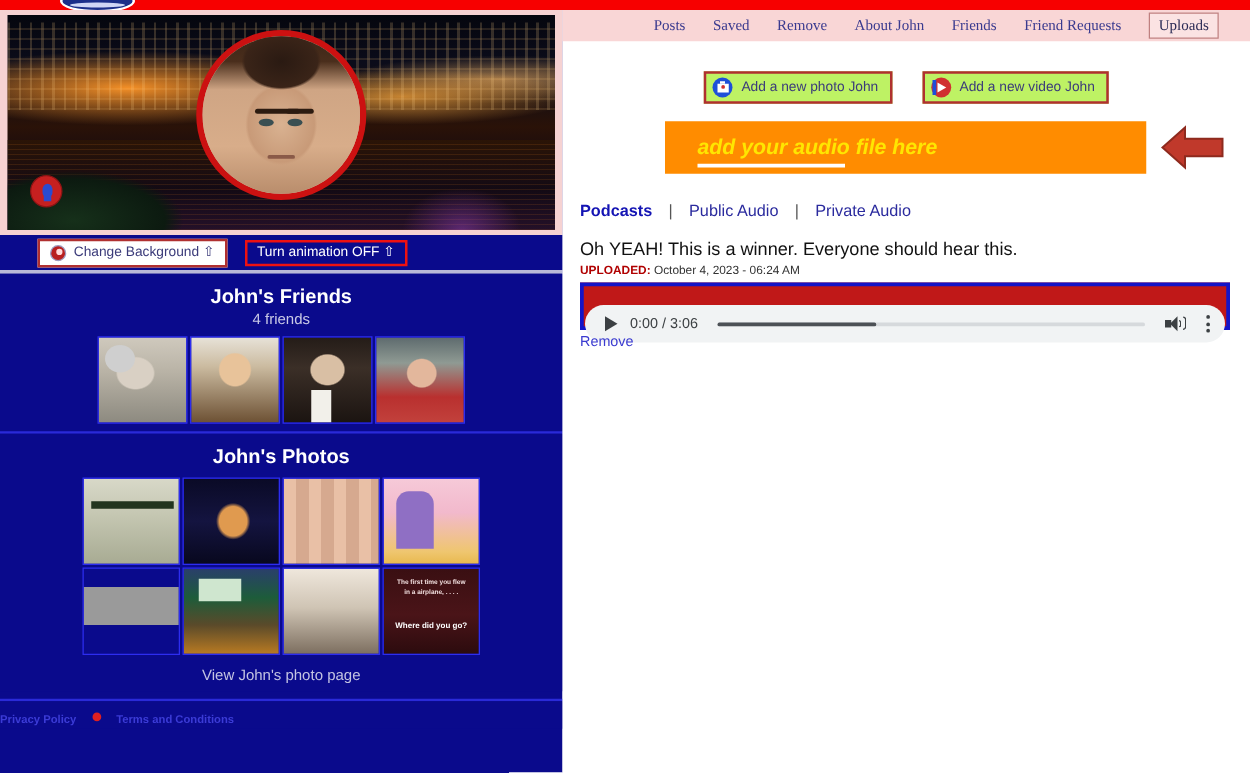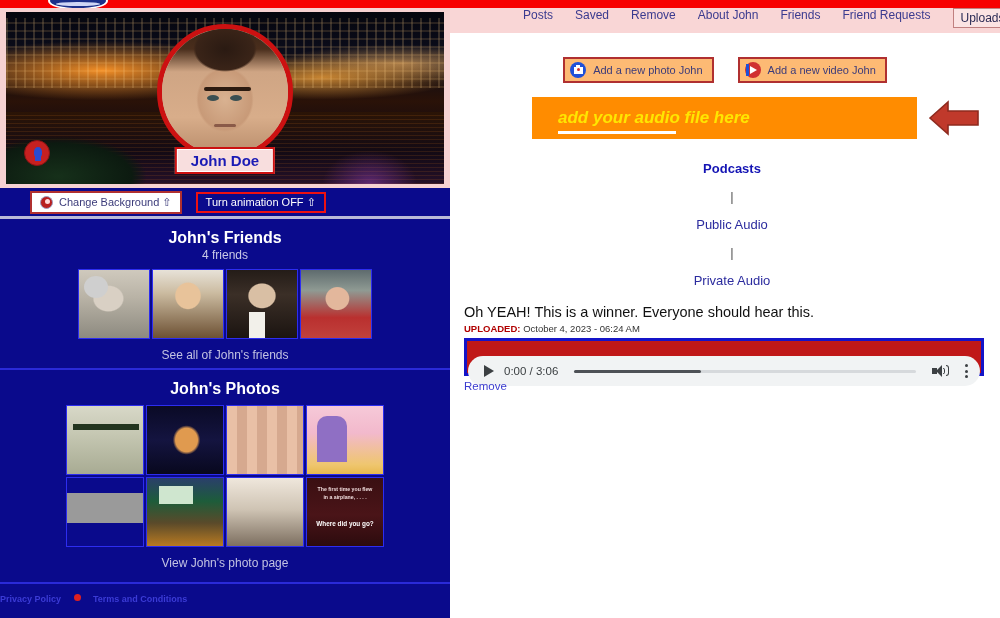--- a/index.html
+++ b/index.html
@@ -236,38 +236,38 @@
     background:#e02020; margin:0 8px; vertical-align:middle;
   }
 
   
   #right{
     position:absolute; top:8px; left:450px; width:550px; height:610px;
     background:#ffffff;
   }
   .navstrip{
     width:550px; height:25px; background:#f9d6d6;
-    display:flex; align-items:flex-start; justify-content:flex-start;
-    gap:22px; padding-left:73px;
+    display:flex; align-items:center; justify-content:flex-start;
+    gap:22px; padding-left:73px;font-family:Liberation Serif, serif;
   }
   .navstrip a{
     color:#3a3a8f; font-size:12px; text-decoration:none; white-space:nowrap;
   }
   .uploads-btn{
     border:1px solid #c08080; background:#fbe3e3;
     padding:2px 7px; font-size:12px; color:#2b2b55;
     display:flex; align-items:center; gap:5px; white-space:nowrap;
   }
 
   .addrow{
     width:550px; display:flex; justify-content:center; gap:24px;
     margin-top:24px;
   }
   .addbtn{
-    border:2px solid #b03030; background:#fdba74;
+    border:2px solid #b03030; background:#bef264;
     padding:3px 9px 3px 5px; font-size:11px; color:#3b3b7a;
     display:flex; align-items:center; gap:7px; white-space:nowrap;
   }
   .circ-ic{
     width:16px; height:16px; border-radius:50%;
     background:#1e4fd8; position:relative; flex:none;
     display:flex; align-items:center; justify-content:center;
   }
   .cam-glyph{ width:9px; height:7px; background:#ffffff; position:relative; }
   .cam-glyph::before{
@@ -318,21 +318,21 @@
     color:#ffe600; font-size:17px; font-style:italic; font-weight:bold;
     white-space:nowrap;
   }
   .arrow-left{
     position:absolute; left:478px; top:2px; width:58px; height:38px;
   }
   .arrow-left svg{ display:block; }
 
   .tabs{
     margin:18px 0 0 14px; font-size:13px; color:#2b2b8f;
-    display:flex; align-items:center; gap:13px;flex-direction:column;
+    display:flex; align-items:center; gap:13px;
   }
   .tabs a{ color:#2b2b9e; text-decoration:none; }
   .tabs .active{ color:#1414b4; font-weight:bold; }
   .tabs .sep{ color:#555; }
 
   .podtitle{
     margin:20px 0 0 14px; font-size:16px; font-weight:bold; color:#111;
   }
   .poddesc{
     margin:16px 0 0 14px; font-size:14.5px; color:#111;
@@ -404,21 +404,20 @@
 
         <div class="avatar">
           <div class="face"></div>
           <div class="brow"></div>
           <div class="brow2"></div>
           <div class="eyeL"></div>
           <div class="eyeR"></div>
           <div class="mouth"></div>
         </div>
 
-        <div class="name-plate">John Doe</div>
       </div>
     </div>
 
     <div class="btn-row">
       <div class="wbtn">
         <span class="dot-ic ic-bg"></span>
         <span>Change Background ⇧</span>
       </div>
       <div class="blue-btn">Turn animation OFF ⇧</div>
     </div>
@@ -427,21 +426,20 @@
 
     <div class="section">
       <div class="sec-title">John's Friends</div>
       <div class="sec-sub">4 friends</div>
       <div class="thumbs">
         <div class="thumb f1"></div>
         <div class="thumb f2"></div>
         <div class="thumb f3"></div>
         <div class="thumb f4"></div>
       </div>
-      <a class="sec-link" href="#">See all of John's friends</a>
     </div>
 
     <div class="hr-blue"></div>
 
     <div class="section">
       <div class="sec-title">John's Photos</div>
       <div class="pthumbs" style="margin-top:7px">
         <div class="pthumb p1"></div>
         <div class="pthumb p2"></div>
         <div class="pthumb p3"></div>

